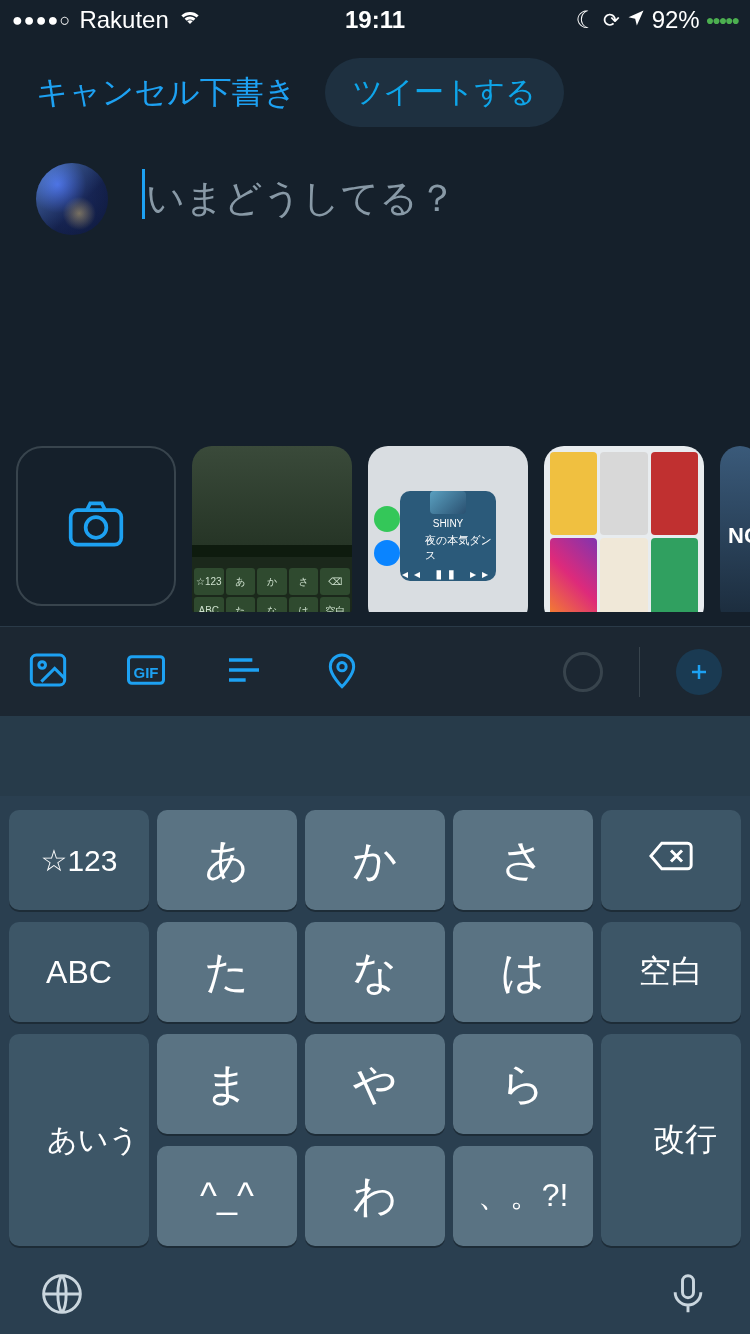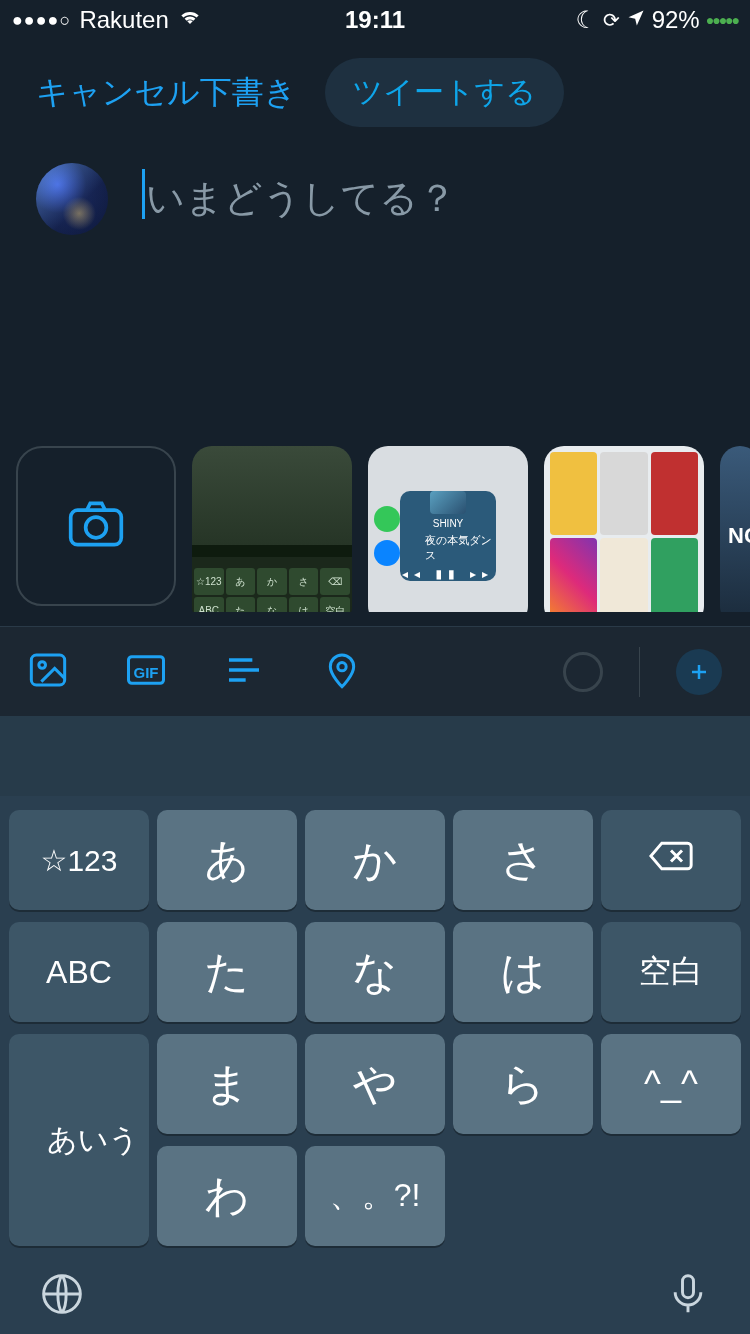--- a/index.html
+++ b/index.html
@@ -382,20 +382,21 @@
   <div class="key fn">ABC</div>
   <div class="key">た</div>
   <div class="key">な</div>
   <div class="key">は</div>
   <div class="key fn">空白</div>
 
   <div class="key fn tall small">あいう</div>
   <div class="key">ま</div>
   <div class="key">や</div>
   <div class="key">ら</div>
+  <div class="key fn tall">改行</div>
 
   <div class="key sym">^_^</div>
   <div class="key">わ</div>
   <div class="key sym" style="font-size:32px;">、。?!</div>
 </div>
 
 <div class="kb-bottom">
   <span class="globe-icon">
     <svg viewBox="0 0 24 24" fill="none" stroke="#cad6de" stroke-width="1.6">
         <circle cx="12" cy="12" r="10"></circle>

